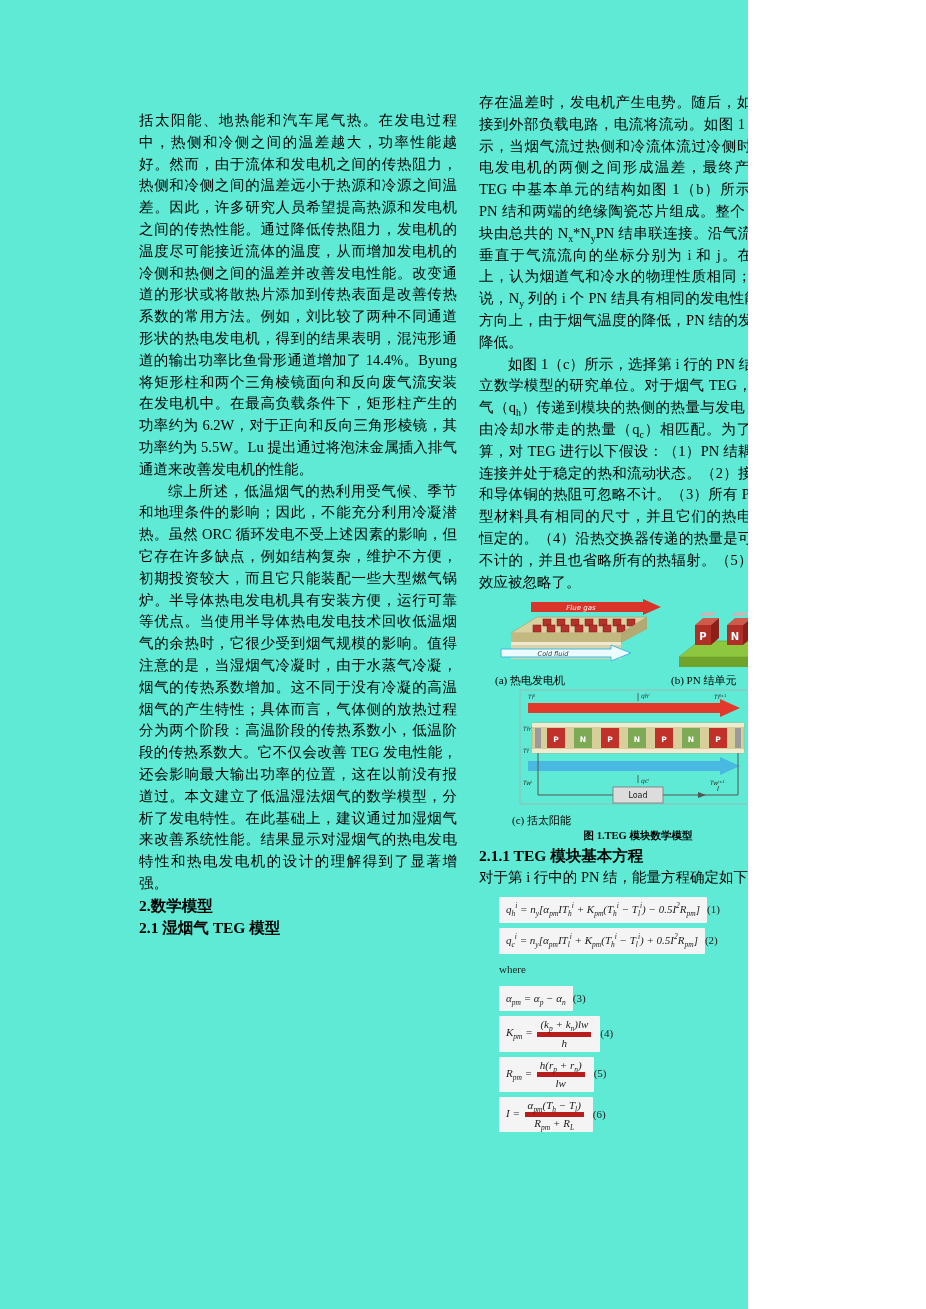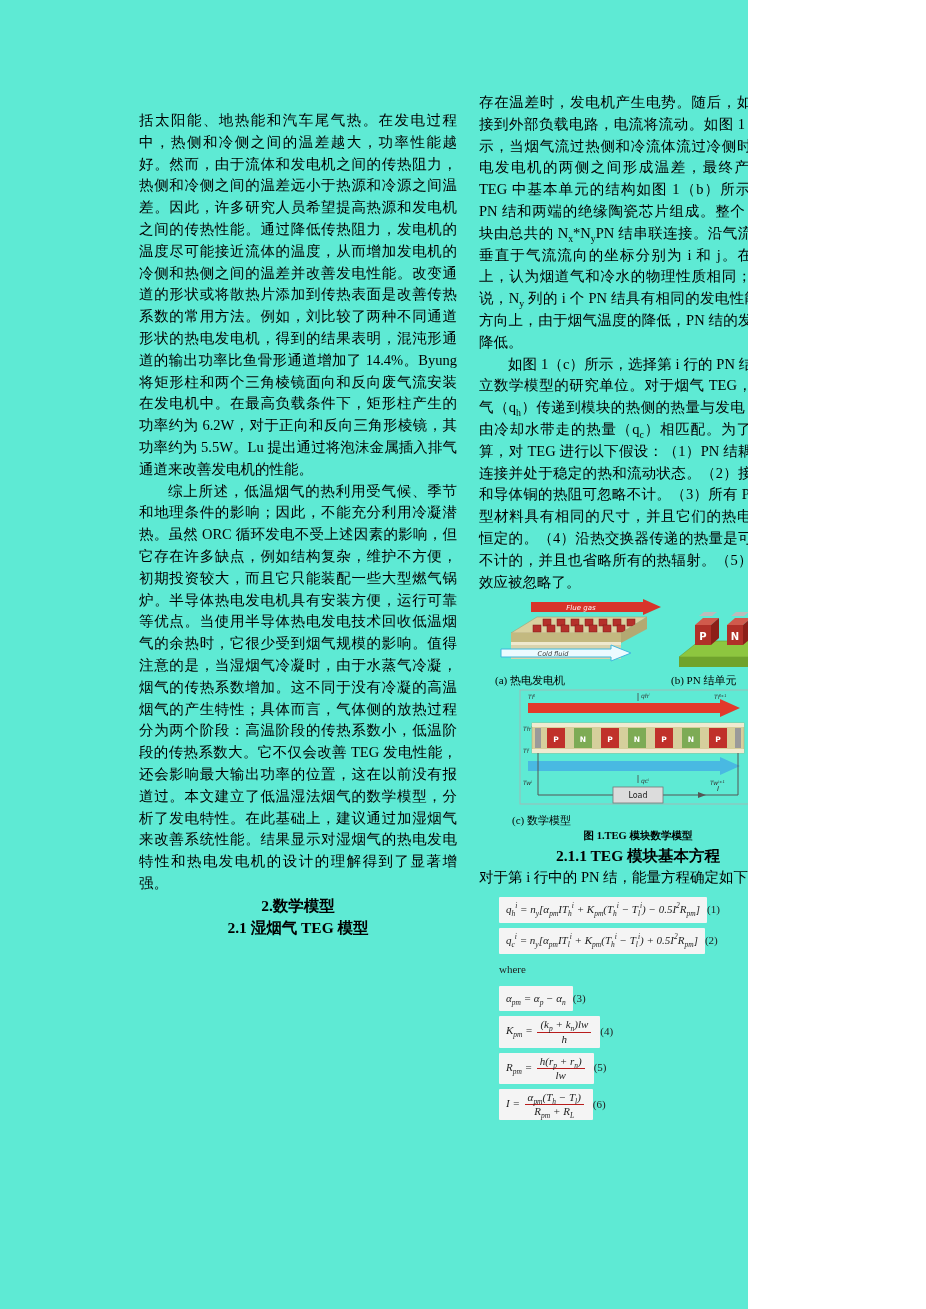--- a/index.html
+++ b/index.html
@@ -3,40 +3,40 @@
 <meta charset="utf-8">
 <style>
   html,body{margin:0;padding:0;background:#ffffff;}
   .page{position:relative;width:748px;height:1309px;background:#5eead4;overflow:hidden;
         font-family:"Liberation Serif","DejaVu Serif",serif;color:#000;}
   .col{position:absolute;width:318px;font-size:14.5px;line-height:21.8px;text-align:justify;}
   .col-left{left:139px;top:110px;}
   .col-right{left:479px;top:92px;}
   p{margin:0;}
   p.ind{text-indent:2em;}
-  .sec-h{font-size:15.5px;font-weight:bold;margin:0;line-height:22px;text-align:center;}
+  .sec-h{font-size:15.5px;font-weight:bold;margin:0;line-height:22px;text-align:left;}
   sub,sup{line-height:0;font-size:0.68em;}
 
   
   .figure{margin:6px 0 2px;text-align:center;}
   .fig-row{display:flex;justify-content:center;align-items:flex-end;gap:4px;}
   .panel{display:flex;flex-direction:column;align-items:flex-start;}
   .subcap{font-size:11px;line-height:14px;color:#000;}
   .figcap{font-size:10.5px;line-height:15px;font-weight:600;margin-top:1px;}
   svg text{font-family:"DejaVu Sans","Liberation Sans",sans-serif;}
 
   
   .eqs{margin-top:8px;font-size:11px;color:#222;}
   .eqrow{display:flex;justify-content:flex-start;align-items:center;margin:5px 0;padding-left:20px;}
   .eqbody{font-style:italic;background:#f4f4f4;padding:2px 7px;border-radius:1px;}
   .eqnum{font-style:normal;color:#222;}
   .where{font-style:normal;background:none;padding-left:0;}
   .fr{display:inline-flex;flex-direction:column;align-items:center;vertical-align:middle;margin:0 2px;}
   .fr>span{line-height:1.2;}
-  .fr>span:first-child{border-bottom:1px solid #b91c1c;padding:0 3px;}
+  .fr>span:first-child{border-bottom:5px solid #b91c1c;padding:0 3px;}
 </style>
 </head>
 <body>
 
 <div class="page">
 
   <div class="col col-left">
     <p>括太阳能、地热能和汽车尾气热。在发电过程中，热侧和冷侧之间的温差越大，功率性能越好。然而，由于流体和发电机之间的传热阻力，热侧和冷侧之间的温差远小于热源和冷源之间温差。因此，许多研究人员希望提高热源和发电机之间的传热性能。通过降低传热阻力，发电机的温度尽可能接近流体的温度，从而增加发电机的冷侧和热侧之间的温差并改善发电性能。改变通道的形状或将散热片添加到传热表面是改善传热系数的常用方法。例如，刘比较了两种不同通道形状的热电发电机，得到的结果表明，混沌形通道的输出功率比鱼骨形通道增加了 14.4%。Byung 将矩形柱和两个三角棱镜面向和反向废气流安装在发电机中。在最高负载条件下，矩形柱产生的功率约为 6.2W，对于正向和反向三角形棱镜，其功率约为 5.5W。Lu 提出通过将泡沫金属插入排气通道来改善发电机的性能。</p>
     <p class="ind">综上所述，低温烟气的热利用受气候、季节和地理条件的影响；因此，不能充分利用冷凝潜热。虽然 ORC 循环发电不受上述因素的影响，但它存在许多缺点，例如结构复杂，维护不方便，初期投资较大，而且它只能装配一些大型燃气锅炉。半导体热电发电机具有安装方便，运行可靠等优点。当使用半导体热电发电技术回收低温烟气的余热时，它很少受到烟气规模的影响。值得注意的是，当湿烟气冷凝时，由于水蒸气冷凝，烟气的传热系数增加。这不同于没有冷凝的高温烟气的产生特性；具体而言，气体侧的放热过程分为两个阶段：高温阶段的传热系数小，低温阶段的传热系数大。它不仅会改善 TEG 发电性能，还会影响最大输出功率的位置，这在以前没有报道过。本文建立了低温湿法烟气的数学模型，分析了发电特性。在此基础上，建议通过加湿烟气来改善系统性能。结果显示对湿烟气的热电发电特性和热电发电机的设计的理解得到了显著增强。</p>
     <div class="sec-h">2.数学模型</div>
@@ -139,21 +139,21 @@
             <line x1="126" y1="88" x2="126" y2="96" stroke="#444" stroke-width="0.8"></line>
             <text x="129" y="96" font-size="6" font-style="italic" fill="#333">qcⁱ</text>
             <text x="198" y="98" font-size="6" font-style="italic" fill="#333">Twⁱ⁺¹</text>
             <polyline points="26,66 26,108 101,108" fill="none" stroke="#555" stroke-width="1"></polyline>
             <polyline points="226,66 226,108 151,108" fill="none" stroke="#555" stroke-width="1"></polyline>
             <polygon points="186,105 194,108 186,111" fill="#555"></polygon>
             <text x="205" y="104" font-size="7" font-style="italic" fill="#333">I</text>
             <rect x="101" y="100" width="50" height="16" fill="#dcdcdc" stroke="#777" stroke-width="0.8"></rect>
             <text x="126" y="111" font-size="8" fill="#222" text-anchor="middle">Load</text>
           </svg>
-          <div class="subcap">(c) 数学模型</div>
+          <div class="subcap">(c) 括太阳能</div>
         </div>
       </div>
       <div class="figcap">图 1.TEG 模块数学模型</div>
     </div>
 
     <div class="sec-h">2.1.1 TEG 模块基本方程</div>
     <p>对于第 i 行中的 PN 结，能量方程确定如下：</p>
 
     <div class="eqs">
       <div class="eqrow">

